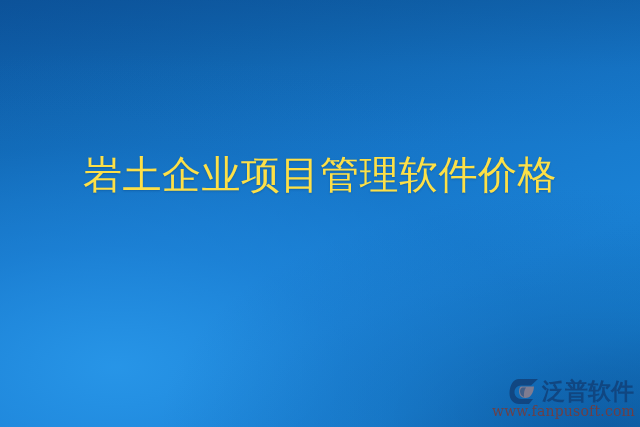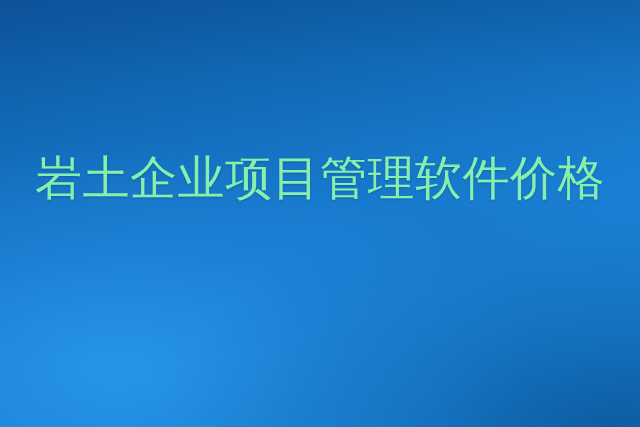--- a/index.html
+++ b/index.html
@@ -63,23 +63,23 @@
     position: absolute;
     left: 0;
     right: 0;
     top: 152px;
     text-align: center;
     padding: 0 26px;
     box-sizing: border-box;
   }
   .title-line {
     display: block;
-    color: #86efac;
-    font-family: Liberation Serif, serif;
-    font-size: 47px;
+    color: #fde047;
+    font-family: Liberation Mono, monospace;
+    font-size: 39px;
     font-weight: 400;
     line-height: 52px;
     letter-spacing: 0.5px;
     white-space: nowrap;
     text-shadow: 0 1px 2px rgba(6,52,102,0.30);
   }
 
   
   #watermark {
     position: absolute;
@@ -133,14 +133,25 @@
 <div id="banner">
 
   <div id="bg-base"></div>
   <div id="bg-glow"></div>
   <div id="bg-shade"></div>
 
   <div id="title-block">
     <span class="title-line">岩土企业项目管理软件价格</span>
   </div>
 
+  <div id="watermark">
+    <div id="wm-brand-row">
+      <svg id="wm-mark" viewBox="0 0 60 54">
+        <path d="M20 2 L58 2 L44 15 L24 15 C16 15 11 21 11 28 C11 36 17 42 25 42 L48 42 L40 52 L20 52 C9 52 1 43 1 31 C1 14 9 2 20 2 Z" fill="#11447e"></path>
+        <path d="M24 17 L50 17 C50 17 49 40 33 40 C24 40 20 33 20 27 C20 21 22 18 24 17 Z" fill="#8a7e8e"></path>
+        <path d="M27 19 L34 19 C31 23 29 30 30 38 C25 36 22 31 22 27 C22 23 24 20 27 19 Z" fill="#11447e" opacity="0.55"></path>
+      </svg>
+      <div id="wm-brand-text">泛普软件</div>
+    </div>
+    <div id="wm-url">www.fanpusoft.com</div>
+  </div>
 
 </div>
 
 </body></html>

